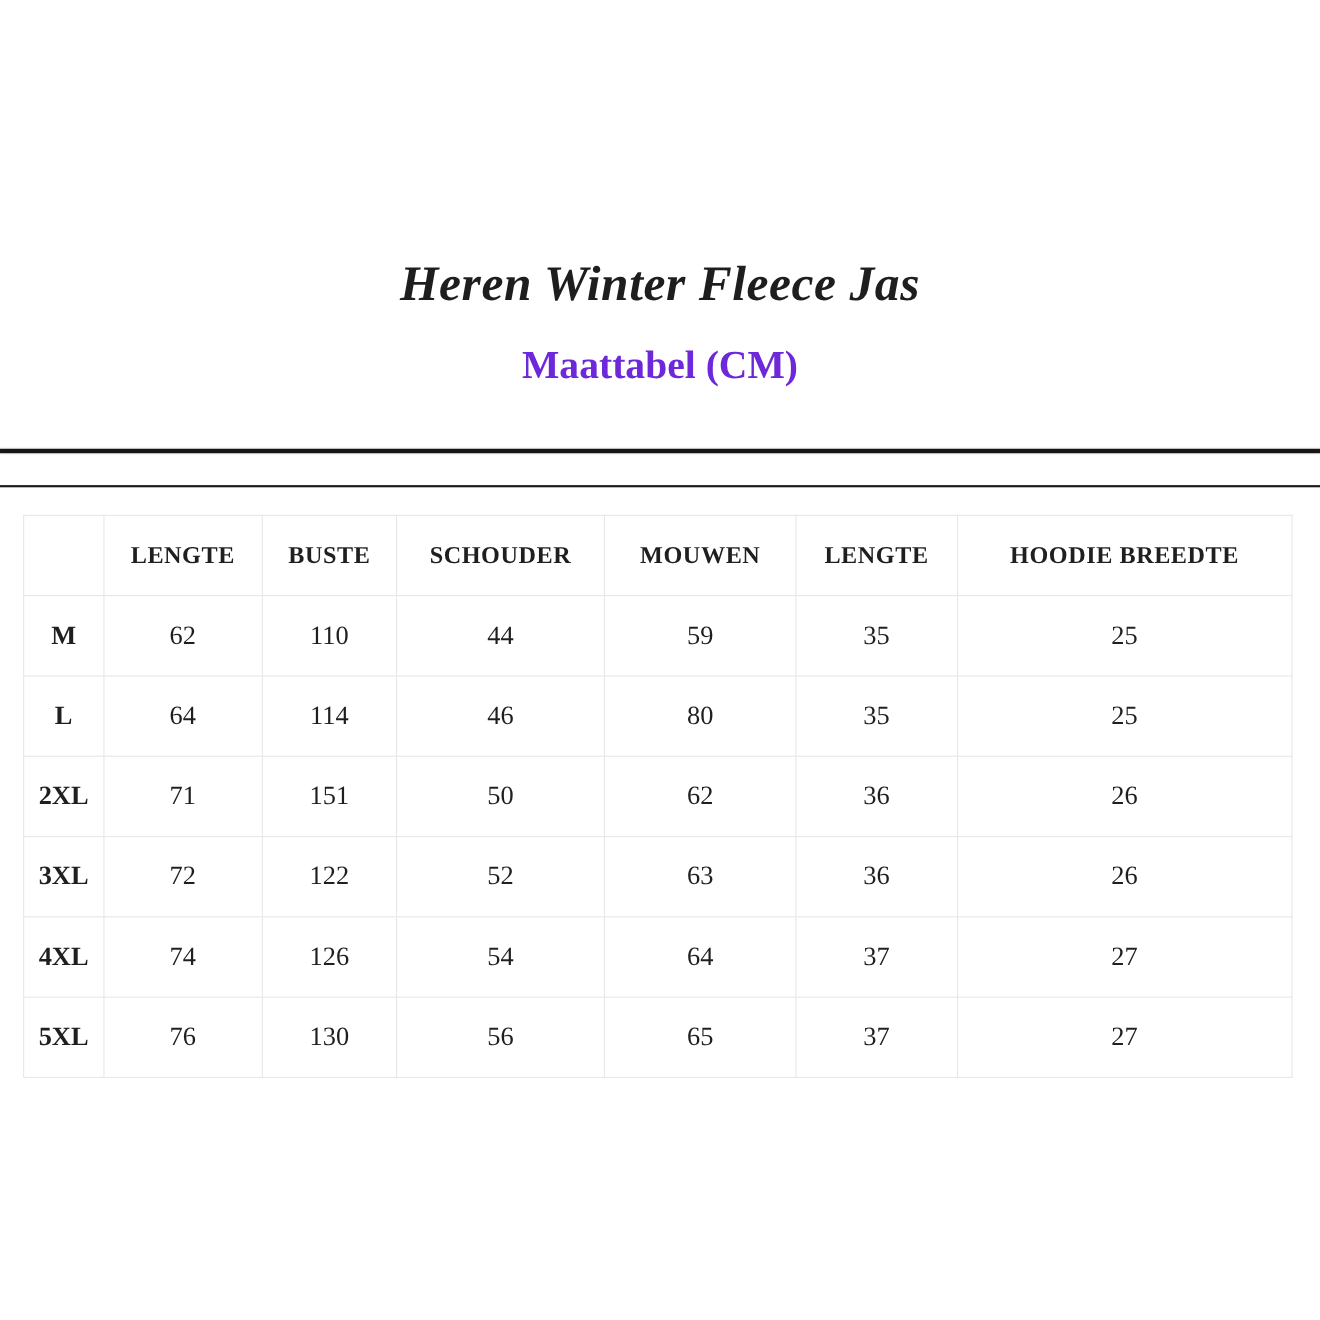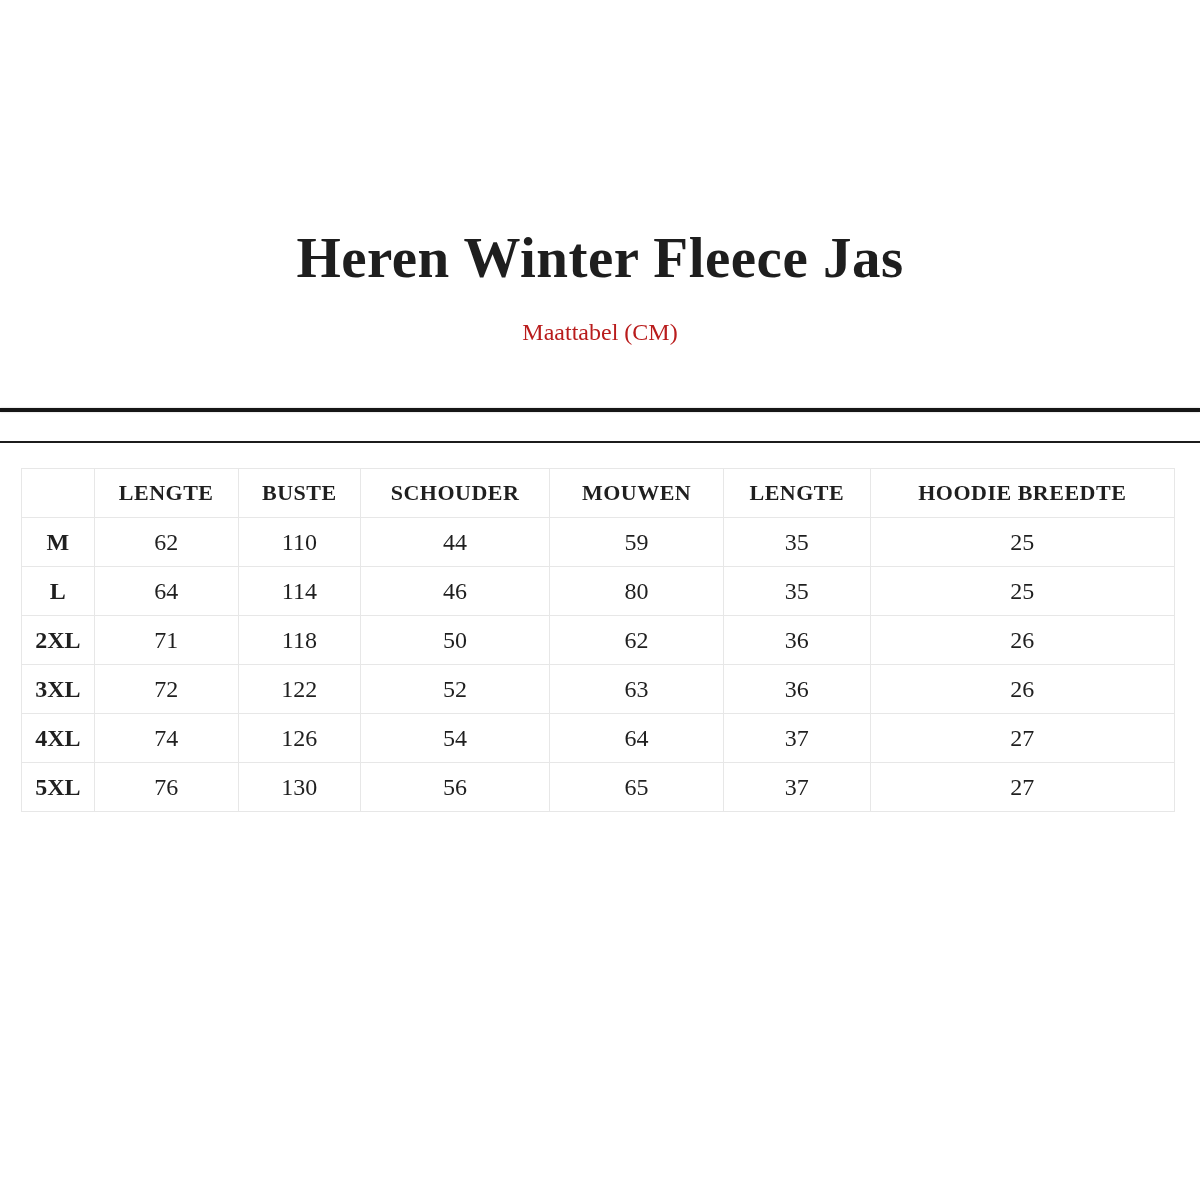--- a/index.html
+++ b/index.html
@@ -15,32 +15,33 @@
     overflow: hidden;
     font-family: "Liberation Serif", "DejaVu Serif", serif;
     color: #1f1f1f;
   }
   .header {
     padding-top: 226px;
     text-align: center;
   }
   .title {
     margin: 0;
-    font-size: 57px;
+    font-size: 45px;
     line-height: 64px;
     font-weight: 700;
     letter-spacing: 0.5px;
     color: #1e1e1e;
+    font-style: italic;
   }
   .subtitle {
     margin-top: 20px;
-    font-size: 24px;
+    font-size: 36px;
     line-height: 44px;
-    font-weight: 400;
-    color: #b91c1c;
+    font-weight: 700;
+    color: #6d28d9;
   }
   .divider-thick {
     margin-top: 54px;
     width: 100%;
     height: 4px;
     background: #161616;
     box-shadow: 0 0 2px rgba(0,0,0,0.25);
   }
   .divider-thin {
     margin-top: 29px;
@@ -53,21 +54,21 @@
     width: 1154px;
     border-collapse: collapse;
     table-layout: fixed;
   }
   table.size-chart th,
   table.size-chart td {
     border: 1px solid #e7e7e7;
     height: 48px;
     text-align: center;
     vertical-align: middle;
-    padding: 0;
+    padding: 12px;
     background: #ffffff;
   }
   table.size-chart thead th {
     font-size: 22px;
     font-weight: 700;
     letter-spacing: 0.5px;
     color: #1f1f1f;
   }
   table.size-chart tbody th.size {
     font-size: 24px;
@@ -130,21 +131,21 @@
         <td>64</td>
         <td>114</td>
         <td>46</td>
         <td>80</td>
         <td>35</td>
         <td>25</td>
       </tr>
       <tr>
         <th class="size">2XL</th>
         <td>71</td>
-        <td>118</td>
+        <td>151</td>
         <td>50</td>
         <td>62</td>
         <td>36</td>
         <td>26</td>
       </tr>
       <tr>
         <th class="size">3XL</th>
         <td>72</td>
         <td>122</td>
         <td>52</td>

